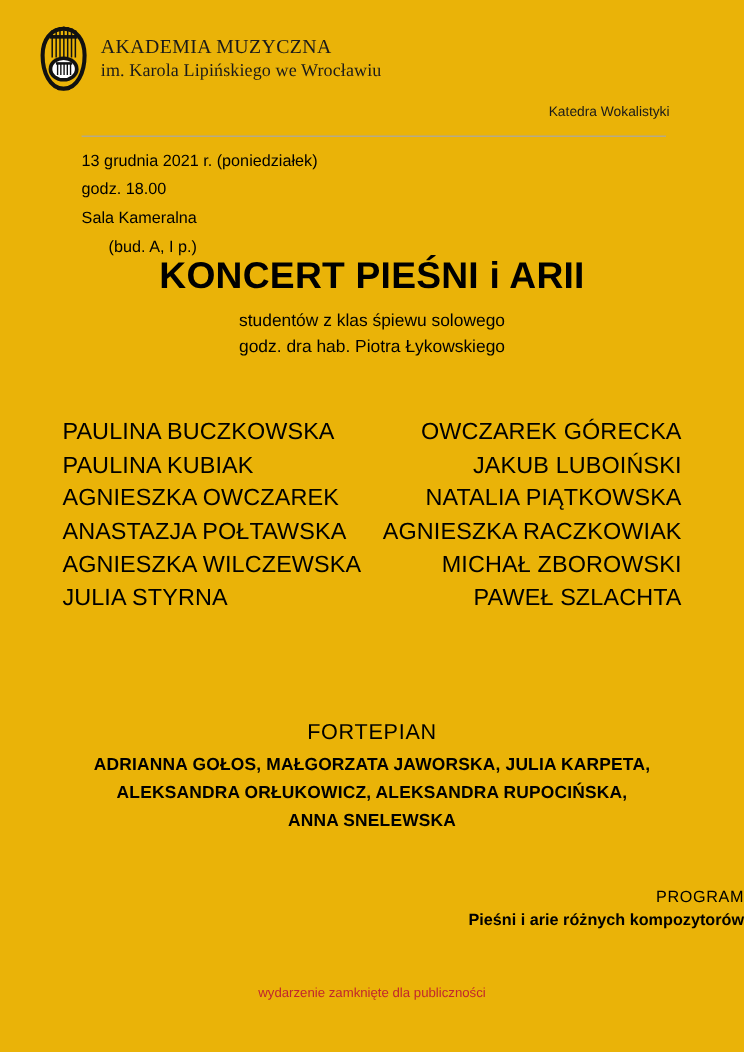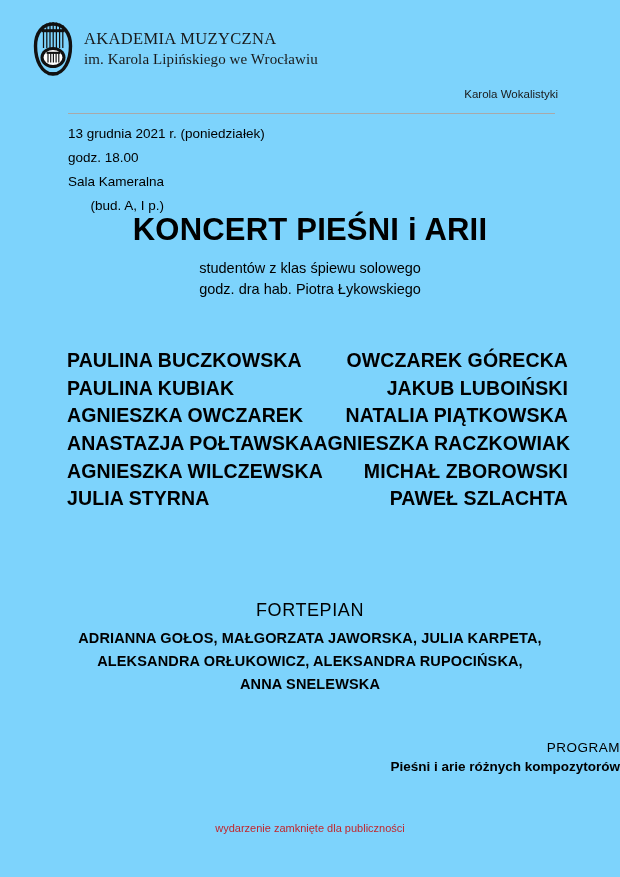--- a/index.html
+++ b/index.html
@@ -13,21 +13,21 @@
     font-family: "Liberation Sans", "DejaVu Sans", sans-serif;
     color: #000000;
     -webkit-font-smoothing: antialiased;
   }
 
   .poster {
     position: relative;
     width: 620px;
     height: 877px;
     margin: 0 auto;
-    background: #7dd3fc;
+    background: #eab308;
     overflow: hidden;
     box-sizing: border-box;
   }
 
   
   .header {
     position: absolute;
     left: 33px;
     top: 20px;
     display: flex;
@@ -144,24 +144,23 @@
     left: 52px;
     top: 347px;
     width: 516px;
   }
 
   .performer-row {
     display: flex;
     justify-content: space-between;
     align-items: baseline;
     font-size: 19.5px;
-    font-weight: bold;
+    font-weight: normal;
     line-height: 1.42;
     letter-spacing: 0.1px;
-    margin-left: 15px;
   }
 
   .performer-row .left {
     text-align: left;
     white-space: nowrap;
   }
 
   .performer-row .right {
     text-align: right;
     white-space: nowrap;
@@ -279,21 +278,21 @@
       <rect x="13.6" y="31.8" width="13.6" height="2.1" fill="#111"></rect>
 
       <rect x="14.5" y="52.2" width="11" height="3.0" rx="1.2" fill="#111"></rect>
     </svg>
     <div class="logo-text">
       <span class="logo-title">AKADEMIA MUZYCZNA</span>
       <span class="logo-sub">im. Karola Lipińskiego we Wrocławiu</span>
     </div>
   </div>
 
-  <div class="department">Karola Wokalistyki</div>
+  <div class="department">Katedra Wokalistyki</div>
 
   <div class="rule"></div>
 
   <div class="meta">
     <div class="meta-col left">
       <div>13 grudnia 2021 r. (poniedziałek)</div>
       <div>godz. 18.00</div>
     </div>
     <div class="meta-col right">
       <div>Sala Kameralna</div>

